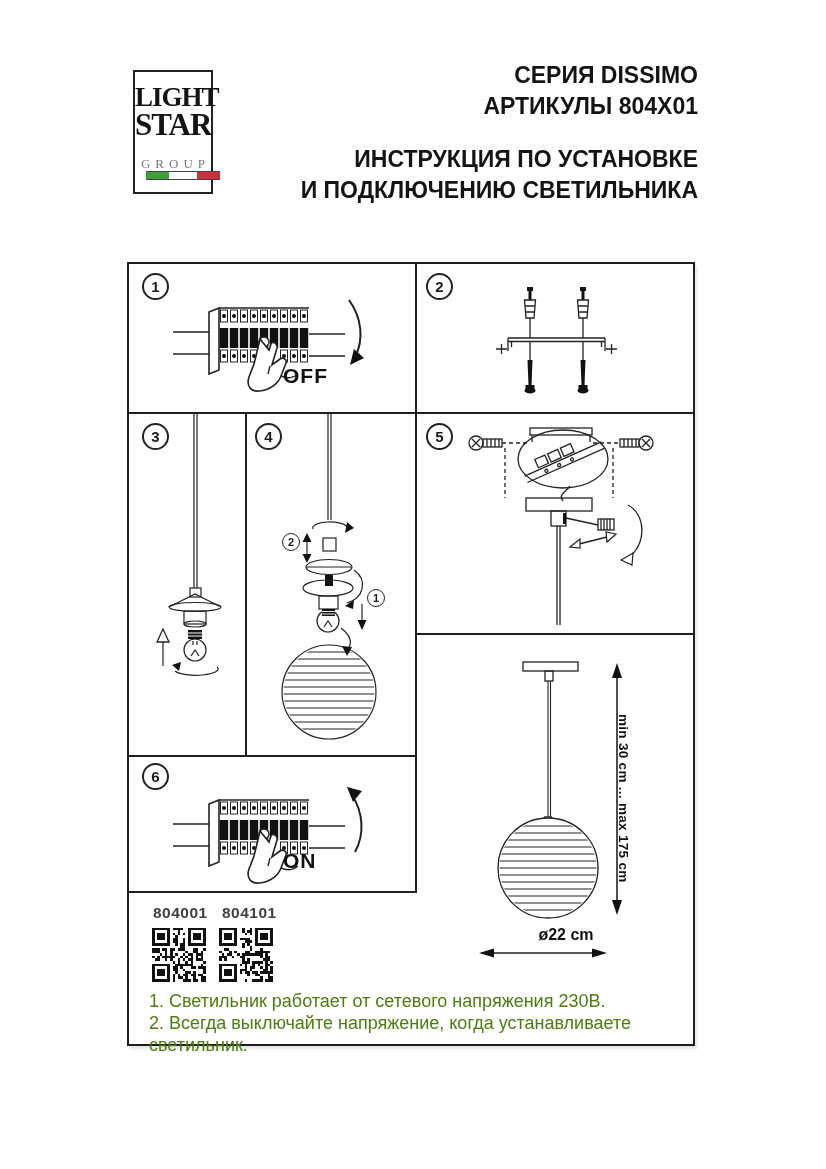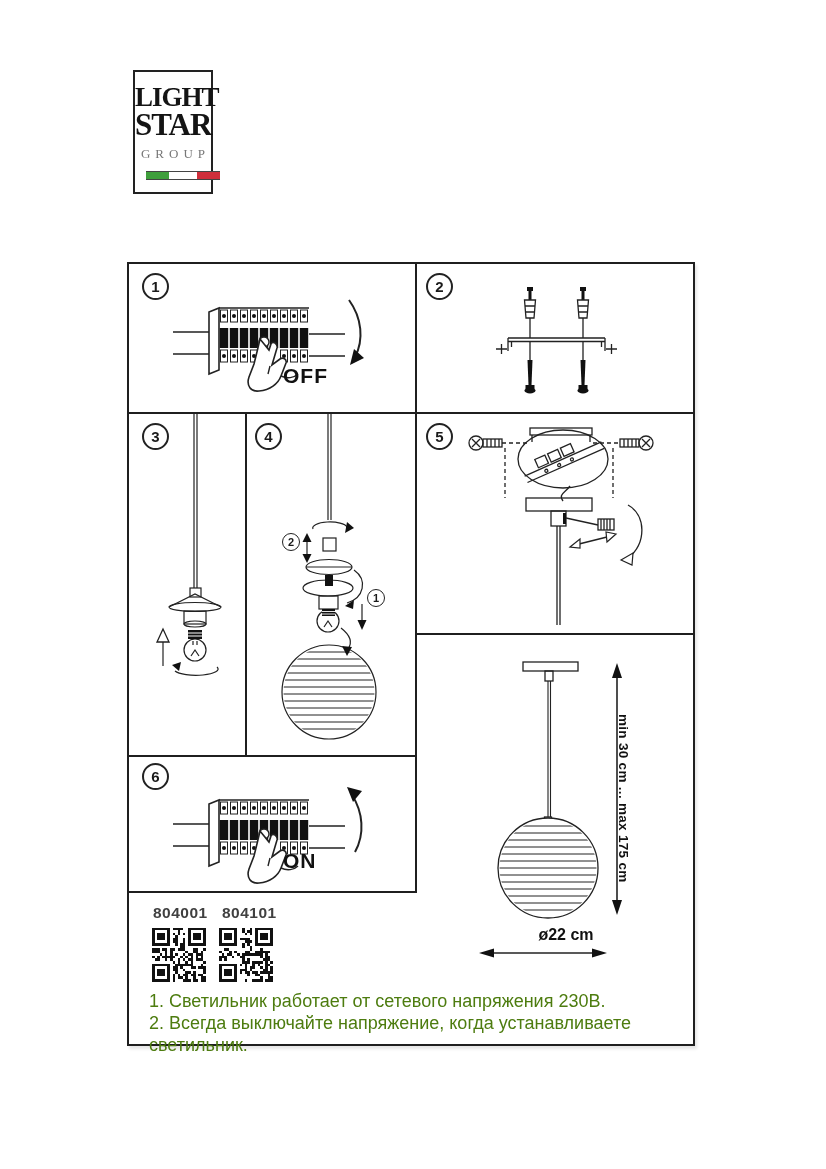--- a/index.html
+++ b/index.html
@@ -6,21 +6,21 @@
   .page{position:relative;width:826px;height:1169px;background:#fff;overflow:hidden;
         font-family:"Liberation Sans",sans-serif;color:#1a1a1a;}
 
   
   .logo-box{position:absolute;left:133px;top:70px;width:80px;height:124px;
             border:2px solid #222;box-sizing:border-box;text-align:center;background:#fff;}
   .logo-light{margin-top:12px;font-family:"Liberation Serif",serif;font-weight:bold;
               font-size:27px;line-height:26px;letter-spacing:-1px;color:#141414;transform:scaleY(1.05);}
   .logo-star{font-family:"Liberation Serif",serif;font-weight:bold;font-size:31px;
              line-height:30px;letter-spacing:-1px;color:#141414;transform:scaleY(1.05);}
-  .logo-group{margin-top:6px;font-family:"Liberation Serif",serif;font-size:13px;
+  .logo-group{margin-top:16px;font-family:"Liberation Serif",serif;font-size:13px;
               letter-spacing:5px;color:#777;text-indent:5px;}
   .logo-flag{position:absolute;left:11px;bottom:12px;width:74px;height:9px;
              border-top:1.5px solid #444;border-bottom:1.5px solid #444;
              display:flex;gap:2px;box-sizing:border-box;}
   .logo-flag span{flex:1;}
   .flag-g{background:#3f9f3c;}
   .flag-w{background:#fff;}
   .flag-r{background:#cf2e3b;}
 
   .title-block{position:absolute;left:300px;top:60px;width:398px;text-align:right;}
@@ -64,20 +64,27 @@
     <div class="logo-light">LIGHT</div>
     <div class="logo-star">STAR</div>
     <div class="logo-group">GROUP</div>
     <div class="logo-flag">
       <span class="flag-g"></span>
       <span class="flag-w"></span>
       <span class="flag-r"></span>
     </div>
   </div>
 
+  <div class="title-block">
+    <div class="title-line">СЕРИЯ DISSIMO</div>
+    <div class="title-line">АРТИКУЛЫ 804X01</div>
+    <div class="title-gap"></div>
+    <div class="title-line">ИНСТРУКЦИЯ ПО УСТАНОВКЕ</div>
+    <div class="title-line">И ПОДКЛЮЧЕНИЮ СВЕТИЛЬНИКА</div>
+  </div>
 
   <div class="grid">
 
     <div class="div" style="left:286px;top:0;width:2px;height:627px;"></div>
     <div class="div" style="left:0;top:148px;width:564px;height:2px;"></div>
     <div class="div" style="left:116px;top:148px;width:2px;height:343px;"></div>
     <div class="div" style="left:286px;top:369px;width:278px;height:2px;"></div>
     <div class="div" style="left:0;top:491px;width:288px;height:2px;"></div>
     <div class="div" style="left:0;top:627px;width:288px;height:2px;"></div>
 

